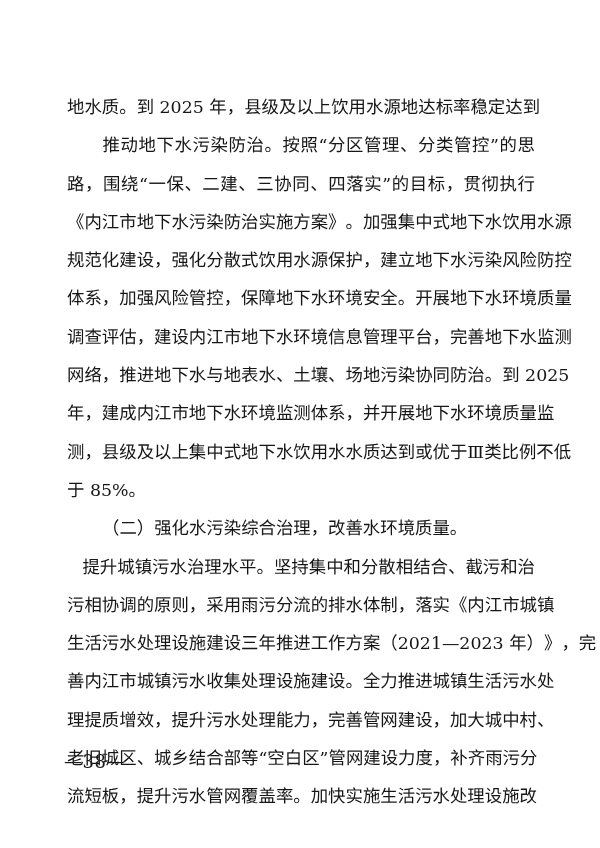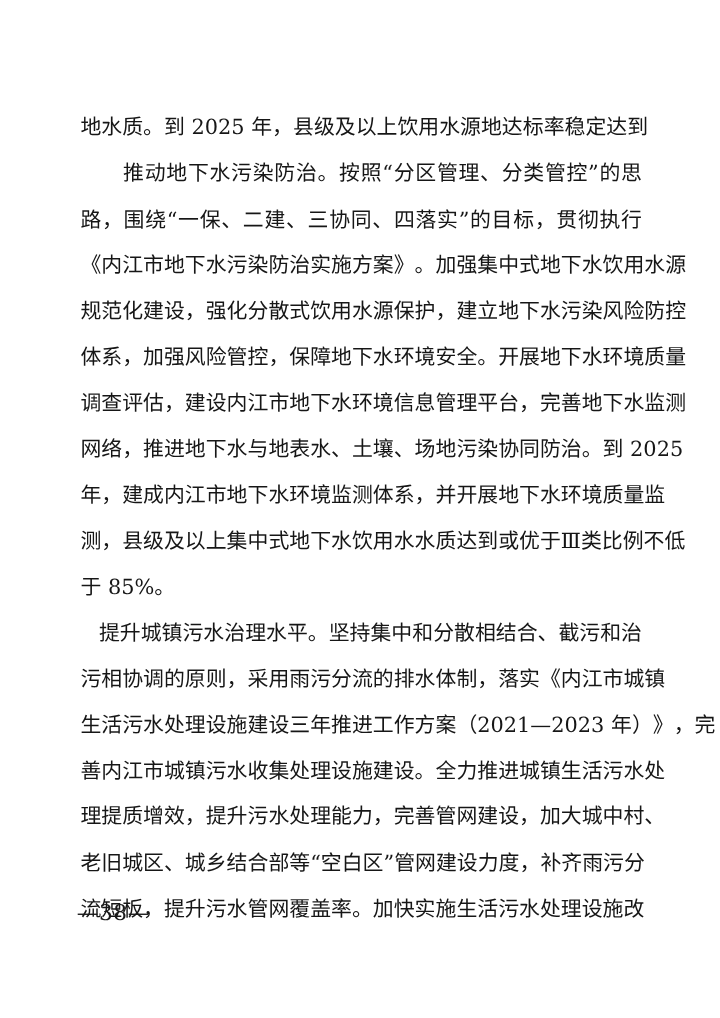--- a/index.html
+++ b/index.html
@@ -79,20 +79,23 @@
         <div class="line"><span class="ch">《</span><span class="ch">内</span><span class="ch">江</span><span class="ch">市</span><span class="ch">地</span><span class="ch">下</span><span class="ch">水</span><span class="ch">污</span><span class="ch">染</span><span class="ch">防</span><span class="ch">治</span><span class="ch">实</span><span class="ch">施</span><span class="ch">方</span><span class="ch">案</span><span class="ch">》</span><span class="ch">。</span><span class="ch">加</span><span class="ch">强</span><span class="ch">集</span><span class="ch">中</span><span class="ch">式</span><span class="ch">地</span><span class="ch">下</span><span class="ch">水</span><span class="ch">饮</span><span class="ch">用</span><span class="ch">水</span><span class="ch">源</span></div>
         <div class="line"><span class="ch">规</span><span class="ch">范</span><span class="ch">化</span><span class="ch">建</span><span class="ch">设</span><span class="ch">，</span><span class="ch">强</span><span class="ch">化</span><span class="ch">分</span><span class="ch">散</span><span class="ch">式</span><span class="ch">饮</span><span class="ch">用</span><span class="ch">水</span><span class="ch">源</span><span class="ch">保</span><span class="ch">护</span><span class="ch">，</span><span class="ch">建</span><span class="ch">立</span><span class="ch">地</span><span class="ch">下</span><span class="ch">水</span><span class="ch">污</span><span class="ch">染</span><span class="ch">风</span><span class="ch">险</span><span class="ch">防</span><span class="ch">控</span></div>
         <div class="line"><span class="ch">体</span><span class="ch">系</span><span class="ch">，</span><span class="ch">加</span><span class="ch">强</span><span class="ch">风</span><span class="ch">险</span><span class="ch">管</span><span class="ch">控</span><span class="ch">，</span><span class="ch">保</span><span class="ch">障</span><span class="ch">地</span><span class="ch">下</span><span class="ch">水</span><span class="ch">环</span><span class="ch">境</span><span class="ch">安</span><span class="ch">全</span><span class="ch">。</span><span class="ch">开</span><span class="ch">展</span><span class="ch">地</span><span class="ch">下</span><span class="ch">水</span><span class="ch">环</span><span class="ch">境</span><span class="ch">质</span><span class="ch">量</span></div>
         <div class="line"><span class="ch">调</span><span class="ch">查</span><span class="ch">评</span><span class="ch">估</span><span class="ch">，</span><span class="ch">建</span><span class="ch">设</span><span class="ch">内</span><span class="ch">江</span><span class="ch">市</span><span class="ch">地</span><span class="ch">下</span><span class="ch">水</span><span class="ch">环</span><span class="ch">境</span><span class="ch">信</span><span class="ch">息</span><span class="ch">管</span><span class="ch">理</span><span class="ch">平</span><span class="ch">台</span><span class="ch">，</span><span class="ch">完</span><span class="ch">善</span><span class="ch">地</span><span class="ch">下</span><span class="ch">水</span><span class="ch">监</span><span class="ch">测</span></div>
         <div class="line"><span class="ch">网</span><span class="ch">络</span><span class="ch">，</span><span class="ch">推</span><span class="ch">进</span><span class="ch">地</span><span class="ch">下</span><span class="ch">水</span><span class="ch">与</span><span class="ch">地</span><span class="ch">表</span><span class="ch">水</span><span class="ch">、</span><span class="ch">土</span><span class="ch">壤</span><span class="ch">、</span><span class="ch">场</span><span class="ch">地</span><span class="ch">污</span><span class="ch">染</span><span class="ch">协</span><span class="ch">同</span><span class="ch">防</span><span class="ch">治</span><span class="ch">。</span><span class="ch">到 </span><span class="ch">2025</span></div>
         <div class="line"><span class="ch">年</span><span class="ch">，</span><span class="ch">建</span><span class="ch">成</span><span class="ch">内</span><span class="ch">江</span><span class="ch">市</span><span class="ch">地</span><span class="ch">下</span><span class="ch">水</span><span class="ch">环</span><span class="ch">境</span><span class="ch">监</span><span class="ch">测</span><span class="ch">体</span><span class="ch">系</span><span class="ch">，</span><span class="ch">并</span><span class="ch">开</span><span class="ch">展</span><span class="ch">地</span><span class="ch">下</span><span class="ch">水</span><span class="ch">环</span><span class="ch">境</span><span class="ch">质</span><span class="ch">量</span><span class="ch">监</span></div>
         <div class="line"><span class="ch">测</span><span class="ch">，</span><span class="ch">县</span><span class="ch">级</span><span class="ch">及</span><span class="ch">以</span><span class="ch">上</span><span class="ch">集</span><span class="ch">中</span><span class="ch">式</span><span class="ch">地</span><span class="ch">下</span><span class="ch">水</span><span class="ch">饮</span><span class="ch">用</span><span class="ch">水</span><span class="ch">水</span><span class="ch">质</span><span class="ch">达</span><span class="ch">到</span><span class="ch">或</span><span class="ch">优</span><span class="ch">于</span><span class="ch">Ⅲ</span><span class="ch">类</span><span class="ch">比</span><span class="ch">例</span><span class="ch">不</span><span class="ch">低</span></div>
         <div class="line ragged">于 85%。</div>
       </div>
       <div class="paragraph">
+        <div class="line ragged"><span class="indent-sp"></span>（二）强化水污染综合治理，改善水环境质量。</div>
+      </div>
+      <div class="paragraph">
         <div class="line"><span class="indent-sp ch"></span><span class="ch">提</span><span class="ch">升</span><span class="ch">城</span><span class="ch">镇</span><span class="ch">污</span><span class="ch">水</span><span class="ch">治</span><span class="ch">理</span><span class="ch">水</span><span class="ch">平</span><span class="ch">。</span><span class="ch">坚</span><span class="ch">持</span><span class="ch">集</span><span class="ch">中</span><span class="ch">和</span><span class="ch">分</span><span class="ch">散</span><span class="ch">相</span><span class="ch">结</span><span class="ch">合</span><span class="ch">、</span><span class="ch">截</span><span class="ch">污</span><span class="ch">和</span><span class="ch">治</span></div>
         <div class="line"><span class="ch">污</span><span class="ch">相</span><span class="ch">协</span><span class="ch">调</span><span class="ch">的</span><span class="ch">原</span><span class="ch">则</span><span class="ch">，</span><span class="ch">采</span><span class="ch">用</span><span class="ch">雨</span><span class="ch">污</span><span class="ch">分</span><span class="ch">流</span><span class="ch">的</span><span class="ch">排</span><span class="ch">水</span><span class="ch">体</span><span class="ch">制</span><span class="ch">，</span><span class="ch">落</span><span class="ch">实</span><span class="ch">《</span><span class="ch">内</span><span class="ch">江</span><span class="ch">市</span><span class="ch">城</span><span class="ch">镇</span></div>
         <div class="line"><span class="ch">生</span><span class="ch">活</span><span class="ch">污</span><span class="ch">水</span><span class="ch">处</span><span class="ch">理</span><span class="ch">设</span><span class="ch">施</span><span class="ch">建</span><span class="ch">设</span><span class="ch">三</span><span class="ch">年</span><span class="ch">推</span><span class="ch">进</span><span class="ch">工</span><span class="ch">作</span><span class="ch">方</span><span class="ch">案</span><span class="ch">（</span><span class="ch">2021—2023 </span><span class="ch">年</span><span class="ch">）</span><span class="ch">》</span><span class="ch">，</span><span class="ch">完</span></div>
         <div class="line"><span class="ch">善</span><span class="ch">内</span><span class="ch">江</span><span class="ch">市</span><span class="ch">城</span><span class="ch">镇</span><span class="ch">污</span><span class="ch">水</span><span class="ch">收</span><span class="ch">集</span><span class="ch">处</span><span class="ch">理</span><span class="ch">设</span><span class="ch">施</span><span class="ch">建</span><span class="ch">设</span><span class="ch">。</span><span class="ch">全</span><span class="ch">力</span><span class="ch">推</span><span class="ch">进</span><span class="ch">城</span><span class="ch">镇</span><span class="ch">生</span><span class="ch">活</span><span class="ch">污</span><span class="ch">水</span><span class="ch">处</span></div>
         <div class="line"><span class="ch">理</span><span class="ch">提</span><span class="ch">质</span><span class="ch">增</span><span class="ch">效</span><span class="ch">，</span><span class="ch">提</span><span class="ch">升</span><span class="ch">污</span><span class="ch">水</span><span class="ch">处</span><span class="ch">理</span><span class="ch">能</span><span class="ch">力</span><span class="ch">，</span><span class="ch">完</span><span class="ch">善</span><span class="ch">管</span><span class="ch">网</span><span class="ch">建</span><span class="ch">设</span><span class="ch">，</span><span class="ch">加</span><span class="ch">大</span><span class="ch">城</span><span class="ch">中</span><span class="ch">村</span><span class="ch">、</span></div>
         <div class="line"><span class="ch">老</span><span class="ch">旧</span><span class="ch">城</span><span class="ch">区</span><span class="ch">、</span><span class="ch">城</span><span class="ch">乡</span><span class="ch">结</span><span class="ch">合</span><span class="ch">部</span><span class="ch">等</span><span class="ch">“</span><span class="ch">空</span><span class="ch">白</span><span class="ch">区</span><span class="ch">”</span><span class="ch">管</span><span class="ch">网</span><span class="ch">建</span><span class="ch">设</span><span class="ch">力</span><span class="ch">度</span><span class="ch">，</span><span class="ch">补</span><span class="ch">齐</span><span class="ch">雨</span><span class="ch">污</span><span class="ch">分</span></div>
         <div class="line"><span class="ch">流</span><span class="ch">短</span><span class="ch">板</span><span class="ch">，</span><span class="ch">提</span><span class="ch">升</span><span class="ch">污</span><span class="ch">水</span><span class="ch">管</span><span class="ch">网</span><span class="ch">覆</span><span class="ch">盖</span><span class="ch">率</span><span class="ch">。</span><span class="ch">加</span><span class="ch">快</span><span class="ch">实</span><span class="ch">施</span><span class="ch">生</span><span class="ch">活</span><span class="ch">污</span><span class="ch">水</span><span class="ch">处</span><span class="ch">理</span><span class="ch">设</span><span class="ch">施</span><span class="ch">改</span></div>
       </div>
     </div>
 

